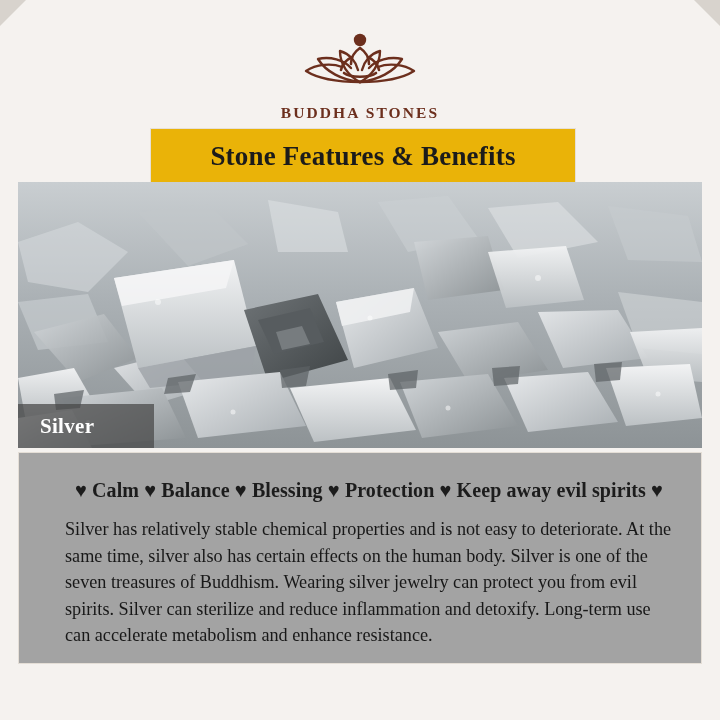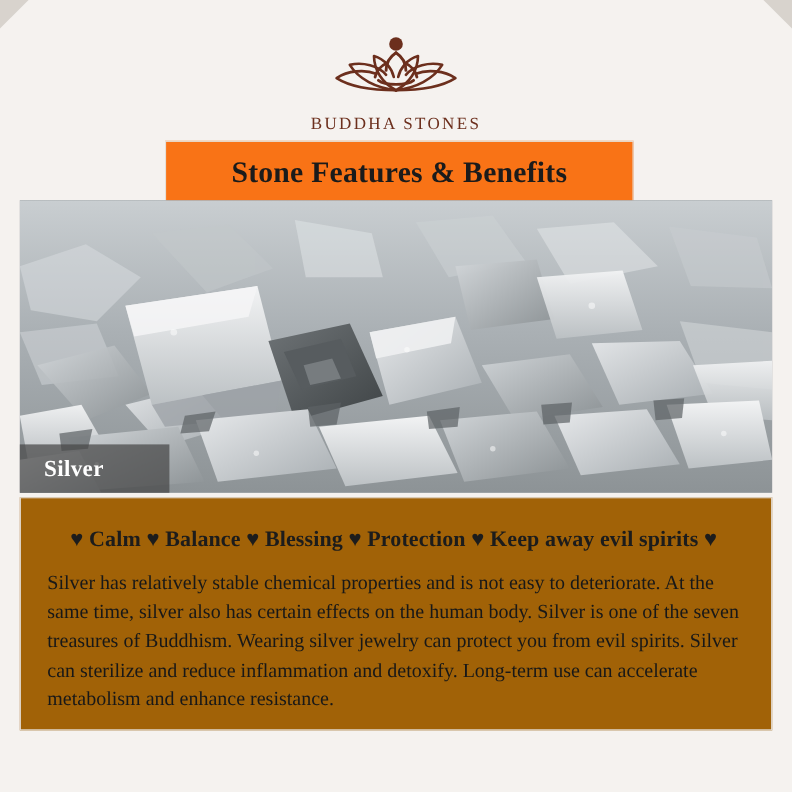--- a/index.html
+++ b/index.html
@@ -62,32 +62,32 @@
   .logo-mark {
     width: 168px;
     height: 74px;
     display: block;
   }
   .brand-name {
     margin-top: 6px;
     font-family: "Liberation Serif", serif;
     font-size: 15.5px;
     letter-spacing: 2.1px;
-    font-weight: normal;
+    font-weight: bold;
     color: #6c2f1d;
   }
 
   
   .title-band {
     position: absolute;
     left: 150px;
     top: 128px;
     width: 424px;
     height: 54px;
-    background: #f97316;
+    background: #eab308;
     border: 1px solid #e6e0d8;
     border-bottom: none;
     display: flex;
     align-items: center;
     justify-content: center;
   }
   .title-band h1 {
     margin: 0;
     font-family: "Liberation Serif", serif;
     font-size: 27px;
@@ -128,24 +128,24 @@
     letter-spacing: 0.3px;
   }
 
   
   .panel {
     position: absolute;
     left: 18px;
     top: 452px;
     width: 684px;
     height: 212px;
-    background: #a16207;
+    background: #a3a3a3;
     border: 1px solid #e4ded6;
     box-sizing: border-box;
-    padding: 26px 28px 0 24px;
+    padding: 26px 28px 0 46px;
   }
   .keywords {
     font-family: "Liberation Serif", serif;
     font-weight: bold;
     font-size: 20px;
     color: #1c1c1c;
     text-align: center;
     white-space: nowrap;
     margin: 0 0 14px 0;
     letter-spacing: 0.1px;

